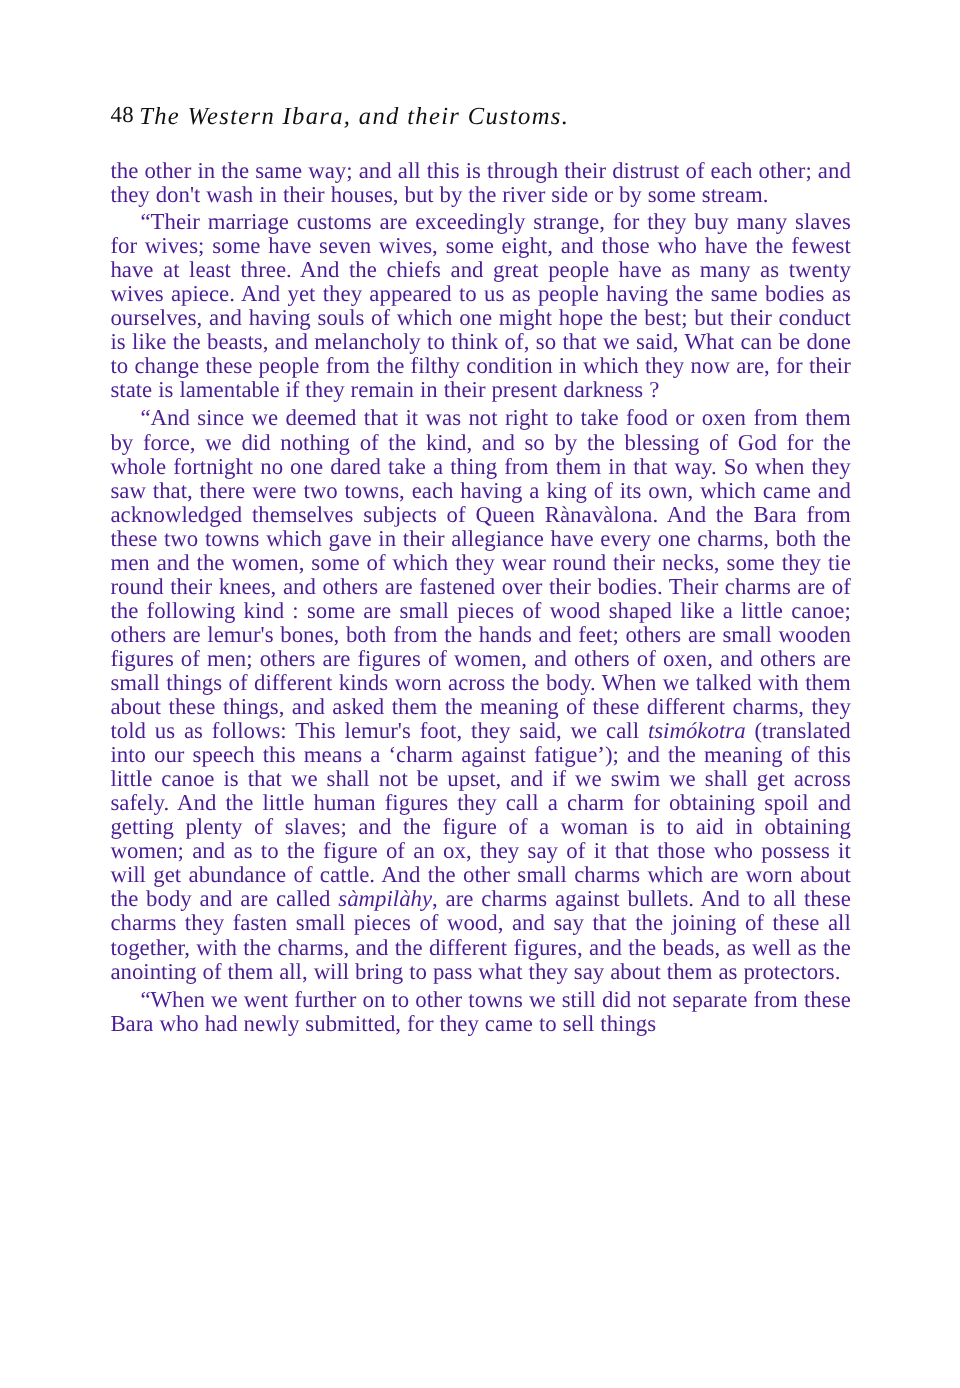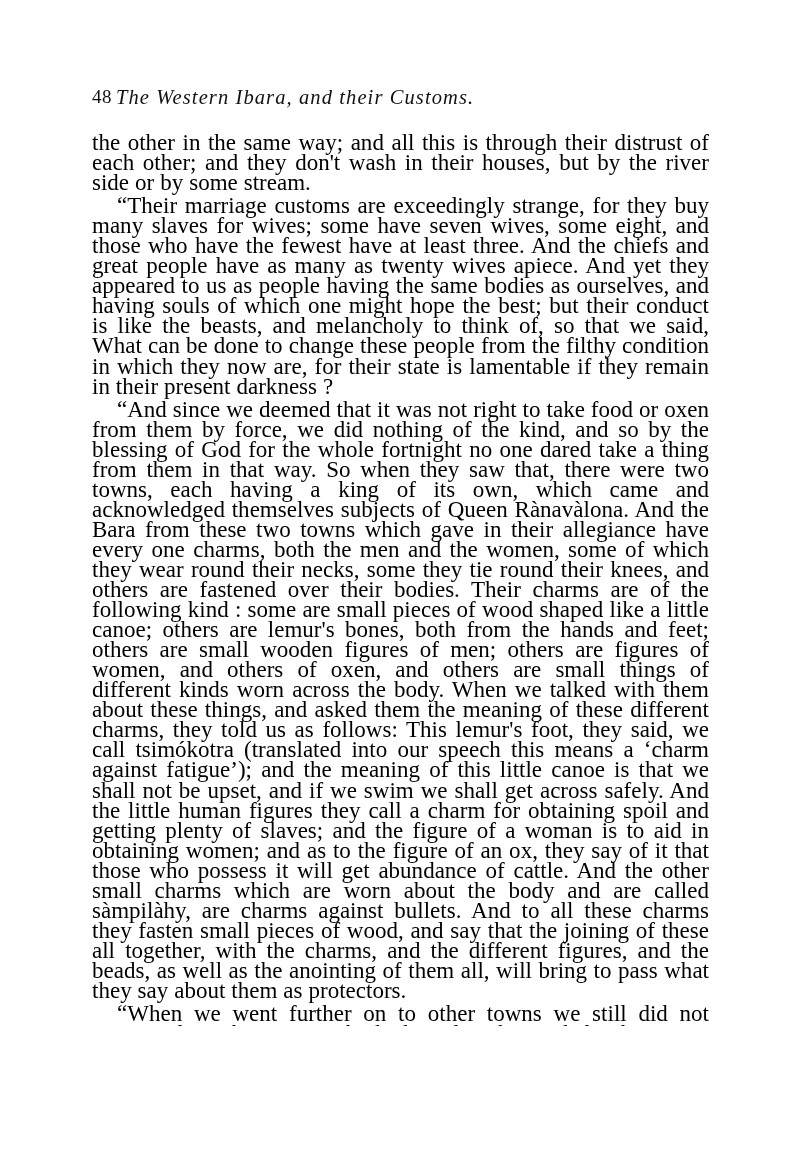--- a/index.html
+++ b/index.html
@@ -51,35 +51,36 @@
   .textblock {
     position: absolute;
     left: 92px;
     top: 133px;
     width: 617px;
   }
   p.para {
     margin: 0;
     text-align: justify;
     text-justify: inter-word;
-    font-size: 23px;
+    font-size: 19px;
     line-height: 20.05px;
     letter-spacing: 0.01px;
     word-spacing: 0.2px;
-    color: #000000;
+    color: #4c1d95;
     -webkit-hyphens: none;
     hyphens: none;
   }
   p.para + p.para {
     margin-top: 3px;
   }
   p.indent {
     text-indent: 25px;
   }
   .it {
+    font-style: italic;
   }
   
   .page {
     -webkit-font-smoothing: antialiased;
   }
 </style>
 </head>
 <body>
 
 <div class="page">
@@ -90,17 +91,17 @@
   </div>
 
   <div class="textblock">
 
     <p class="para" id="para-0">the other in the same way; and all this is through their distrust of each other; and they don't wash in their houses, but by the river side or by some stream.</p>
 
     <p class="para indent" id="para-1">“Their marriage customs are exceedingly strange, for they buy many slaves for wives; some have seven wives, some eight, and those who have the fewest have at least three. And the chiefs and great people have as many as twenty wives apiece. And yet they appeared to us as people having the same bodies as ourselves, and having souls of which one might hope the best; but their conduct is like the beasts, and melancholy to think of, so that we said, What can be done to change these people from the filthy condition in which they now are, for their state is lamentable if they remain in their present darkness ?</p>
 
     <p class="para indent" id="para-2">“And since we deemed that it was not right to take food or oxen from them by force, we did nothing of the kind, and so by the blessing of God for the whole fortnight no one dared take a thing from them in that way. So when they saw that, there were two towns, each having a king of its own, which came and acknowledged themselves subjects of Queen Rànavàlona. And the Bara from these two towns which gave in their allegiance have every one charms, both the men and the women, some of which they wear round their necks, some they tie round their knees, and others are fastened over their bodies. Their charms are of the following kind : some are small pieces of wood shaped like a little canoe; others are lemur's bones, both from the hands and feet; others are small wooden figures of men; others are figures of women, and others of oxen, and others are small things of different kinds worn across the body. When we talked with them about these things, and asked them the meaning of these different charms, they told us as follows: This lemur's foot, they said, we call <span class="it">tsimókotra</span> (translated into our speech this means a ‘charm against fatigue’); and the meaning of this little canoe is that we shall not be upset, and if we swim we shall get across safely. And the little human figures they call a charm for obtaining spoil and getting plenty of slaves; and the figure of a woman is to aid in obtaining women; and as to the figure of an ox, they say of it that those who possess it will get abundance of cattle. And the other small charms which are worn about the body and are called <span class="it">sàmpilàhy</span>, are charms against bullets. And to all these charms they fasten small pieces of wood, and say that the joining of these all together, with the charms, and the different figures, and the beads, as well as the anointing of them all, will bring to pass what they say about them as protectors.</p>
 
-    <p class="para indent" id="para-3">“When we went further on to other towns we still did not separate from these Bara who had newly submitted, for they came to small things</p>
+    <p class="para indent" id="para-3">“When we went further on to other towns we still did not separate from these Bara who had newly submitted, for they came to sell things</p>
 
   </div>
 
 </div>
 
 </body></html>

